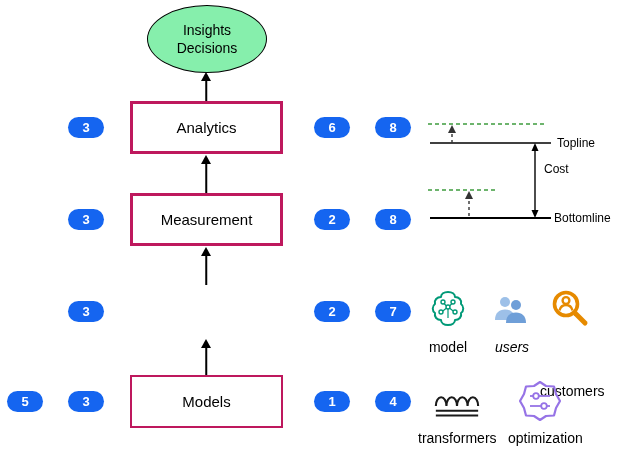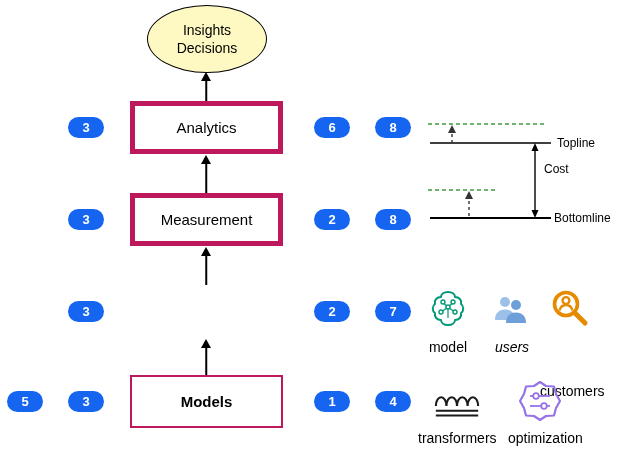--- a/index.html
+++ b/index.html
@@ -2,29 +2,29 @@
 <html><head>
 <meta charset="utf-8">
 <style>
   html,body{margin:0;padding:0;background:#fff;}
   #canvas{
     position:relative;width:626px;height:455px;background:#fff;overflow:hidden;
     font-family:"Liberation Sans", sans-serif;color:#000;
   }
   .ellipse{
     position:absolute;left:147px;top:5px;width:118px;height:66px;
-    border:1px solid #000;border-radius:50%;background:#fef9c3;
+    border:1px solid #000;border-radius:50%;background:#86efac;
     display:flex;flex-direction:column;align-items:center;justify-content:center;
     font-size:14px;line-height:18px;
   }
   .stage-box{
-    position:absolute;left:130px;width:153px;height:53px;border:5px solid #be185d;background:#fff;
+    position:absolute;left:130px;width:153px;height:53px;border:3px solid #be185d;background:#fff;
     display:flex;align-items:center;justify-content:center;font-size:15px;box-sizing:border-box;
   }
-  .stage-box.bold{border-width:2px;font-weight:bold;justify-content:center;}
+  .stage-box.bold{border-width:2px;font-weight:normal;justify-content:center;}
   .arrow-up{position:absolute;width:12px;}
   .arrow-up .shaft{position:absolute;left:50%;top:6px;bottom:0;width:1.5px;background:#000;transform:translateX(-50%);}
   .arrow-up .head{position:absolute;top:0;left:50%;transform:translateX(-50%);width:0;height:0;
     border-left:5px solid transparent;border-right:5px solid transparent;border-bottom:9px solid #000;}
   .badge{
     position:absolute;width:36px;height:21px;border-radius:11px;background:#1565F0;color:#fff;
     font-weight:bold;font-size:13px;display:flex;align-items:center;justify-content:center;
   }
   .icon-box{position:absolute;}
   .icon-label{position:absolute;font-size:14px;text-align:center;}

